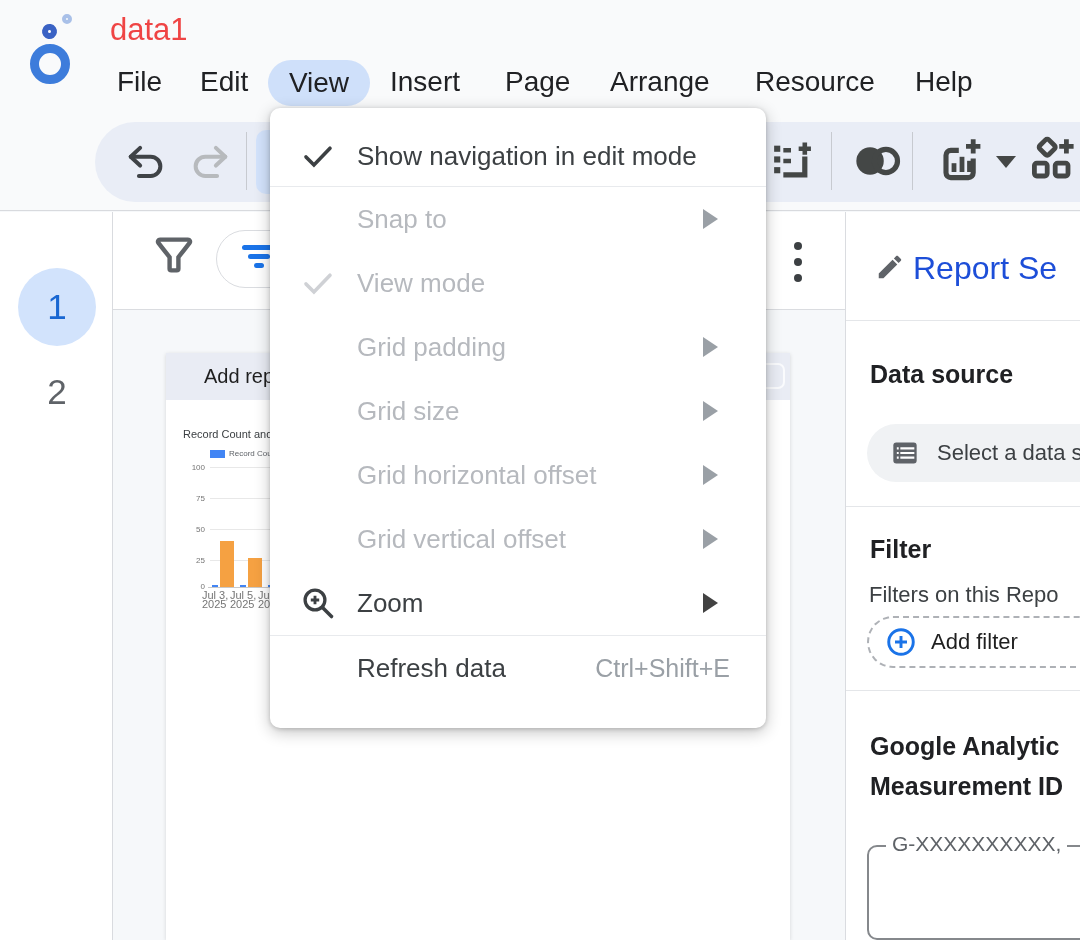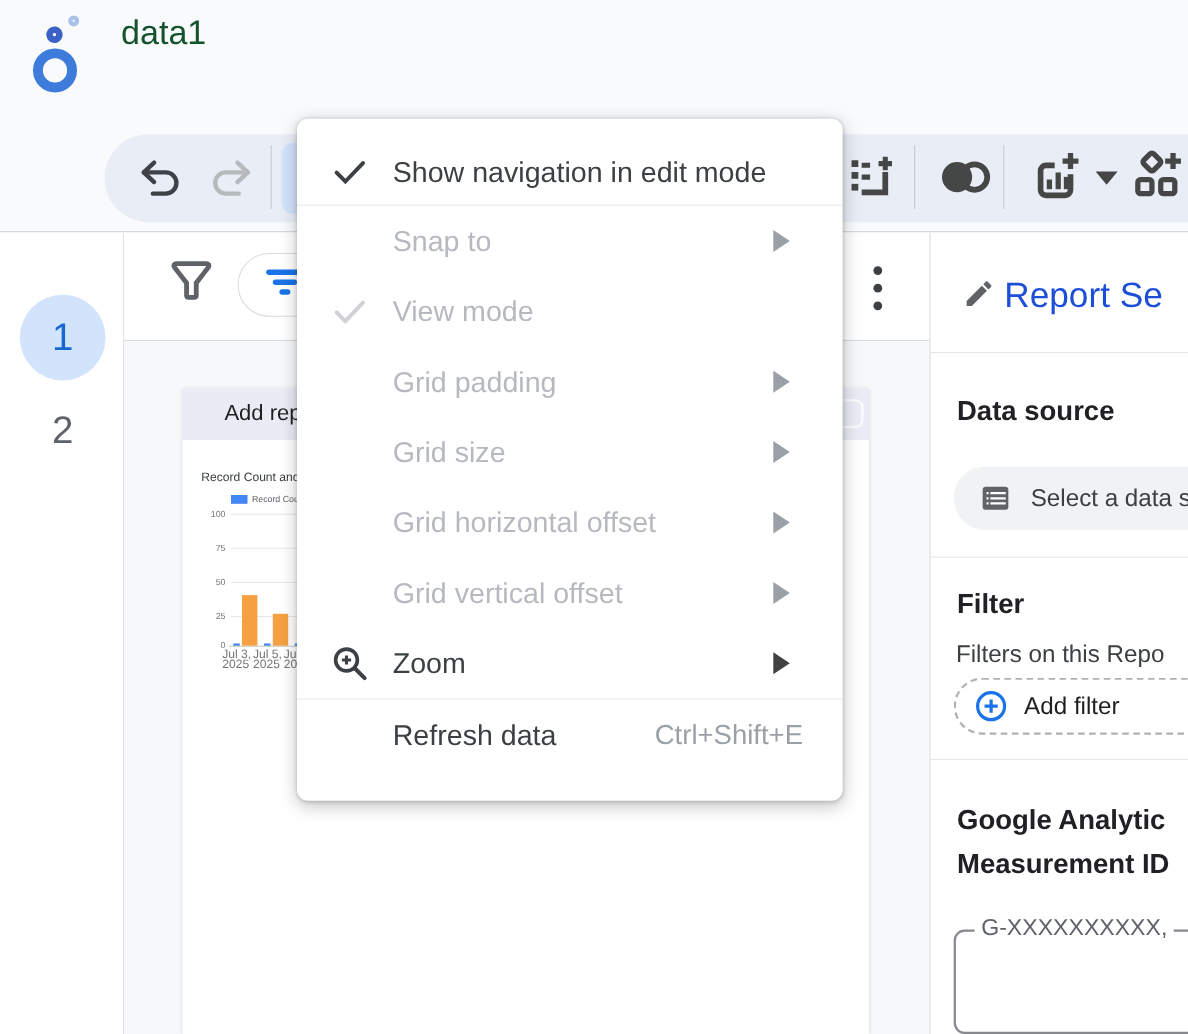--- a/index.html
+++ b/index.html
@@ -7,21 +7,21 @@
   body { font-family:"Liberation Sans", sans-serif; background:#fff; position:relative; }
   #stage { position:absolute; left:0; top:0; width:1080px; height:940px; overflow:hidden; background:#f6f8fa; }
 
   
   .header { position:absolute; left:0; top:0; width:1080px; height:211px; background:#f9fafb; border-bottom:1px solid #d8dade; z-index:2; }
   .logo { position:absolute; left:28px; top:16px; width:64px; height:72px; }
   .ring { position:absolute; border-radius:50%; }
   .ring.big { left:2px; top:28px; width:40px; height:40px; border:9px solid #3d7cdb; }
   .ring.mid { left:14px; top:8px; width:15px; height:15px; border:6px solid #3a62c4; transform:rotate(10deg); }
   .ring.small { left:34px; top:-2px; width:10px; height:10px; border:4px solid #a9c0e8; }
-  .doc-title { position:absolute; left:110px; top:12px; font-size:31px; color:#14532d; }
+  .doc-title { position:absolute; left:110px; top:12px; font-size:31px; color:#ef4444; }
   .menubar { position:absolute; left:0; top:60px; width:1080px; height:48px; font-size:28px; color:#202124; }
   .mb-item { position:absolute; top:6px; cursor:default; }
   .mb-pill { position:absolute; left:268px; top:0px; width:102px; height:46px; background:#cfe0fa; border-radius:25px; text-align:center; line-height:46px; }
 
   
   .toolbar-strip { position:absolute; left:95px; top:122px; width:985px; height:80px; background:#e9edf6; border-radius:40px 0 0 40px; }
   .tb-icon { position:absolute; }
   .tb-div { position:absolute; top:132px; width:1px; height:58px; background:#c7cad0; }
   .tool-selected { position:absolute; left:256px; top:130px; width:64px; height:64px; background:#d3e3fc; border-radius:10px; display:flex; align-items:center; justify-content:center; }
   .caret { width:0; height:0; border-left:10px solid transparent; border-right:10px solid transparent; border-top:12px solid #444746; position:absolute; }
@@ -91,20 +91,30 @@
 <div id="stage">
 
   <div class="header">
     <div class="logo">
       <span class="ring big"></span>
       <span class="ring mid"></span>
       <span class="ring small"></span>
     </div>
     <div class="doc-title">data1</div>
 
+    <div class="menubar">
+      <span class="mb-item" style="left:117px">File</span>
+      <span class="mb-item" style="left:200px">Edit</span>
+      <span class="mb-pill">View</span>
+      <span class="mb-item" style="left:390px">Insert</span>
+      <span class="mb-item" style="left:505px">Page</span>
+      <span class="mb-item" style="left:610px">Arrange</span>
+      <span class="mb-item" style="left:755px">Resource</span>
+      <span class="mb-item" style="left:915px">Help</span>
+    </div>
 
     <div class="toolbar-strip"></div>
 
     <div class="tb-icon" style="left:126px; top:142px">
       <svg width="40" height="40" viewBox="0 0 34 34">
           <path d="M12 5 L4 12.5 L12 20" fill="none" stroke="#3f4347" stroke-width="3.4" stroke-linecap="round" stroke-linejoin="round"></path>
           <path d="M4 12.5 H21 a8.2 8.2 0 0 1 0 16.4 H11" fill="none" stroke="#3f4347" stroke-width="3.4" stroke-linecap="round"></path>
         </svg>
     </div>
     <div class="tb-icon" style="left:190px; top:142px">

